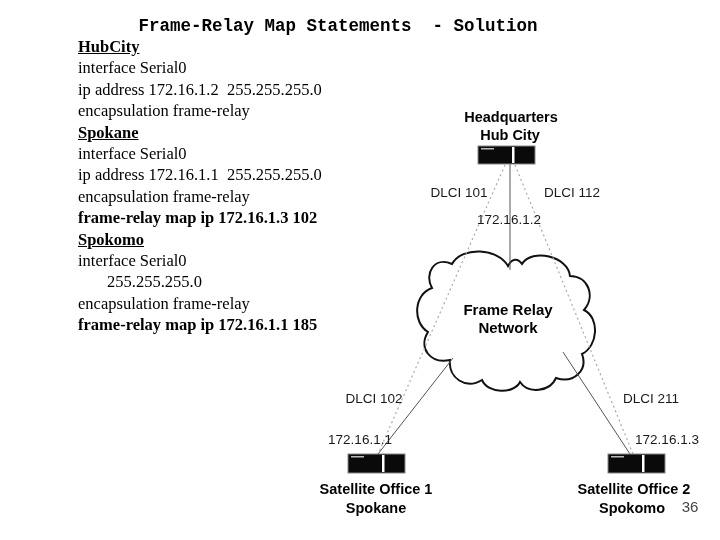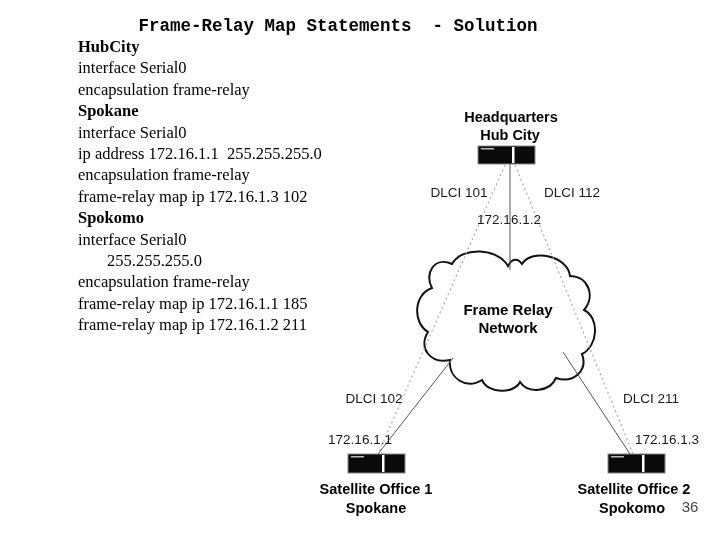--- a/index.html
+++ b/index.html
@@ -10,22 +10,22 @@
   .slide-title{
     position:absolute;left:78px;top:16px;width:520px;text-align:center;
     font-family:Liberation Mono, monospace;font-weight:bold;font-size:17.5px;
     color:#000;white-space:pre;
   }
   .config-block{
     position:absolute;left:78px;top:36px;width:300px;
     font-family:"Liberation Serif",serif;font-size:16.5px;color:#000;
   }
   .cfg-line{height:21.4px;line-height:21.4px;white-space:pre;}
-  .cfg-line.heading{font-weight:bold;}
-  .cfg-line.bold{font-weight:normal;}
+  .cfg-line.heading{font-weight:bold;text-decoration:underline;}
+  .cfg-line.bold{font-weight:bold;}
   .cfg-line.indent{padding-left:29px;}
   .diagram-svg{position:absolute;left:0;top:0;width:720px;height:540px;}
   .lbl{font-family:"Liberation Sans",sans-serif;font-size:13.5px;fill:#1a1a1a;}
   .lbl-bold{font-family:"Liberation Sans",sans-serif;font-size:14.5px;font-weight:bold;fill:#000;}
   .cloud-lbl{font-family:"Liberation Sans",sans-serif;font-size:15px;font-weight:bold;fill:#000;}
   .page-num{font-family:"Liberation Sans",sans-serif;font-size:15px;fill:#444;}
   .cloud{fill:#ffffff;stroke:#111;stroke-width:2;}
   .solid-line{stroke:#555;stroke-width:1;fill:none;}
   .dotted-line{stroke:#aaa;stroke-width:1.2;fill:none;stroke-dasharray:2 3;}
   .router-body{fill:#0a0a0a;stroke:#888;stroke-width:1;}
@@ -33,32 +33,32 @@
   .router-detail{fill:#bbbbbb;}
 </style>
 </head>
 <body>
 
 <div class="slide-title">Frame-Relay Map Statements  - Solution</div>
 
 <div class="config-block">
   <div class="cfg-line heading">HubCity</div>
   <div class="cfg-line">interface Serial0</div>
+  <div class="cfg-line">ip address 172.16.1.2  255.255.255.0</div>
   <div class="cfg-line">encapsulation frame-relay</div>
   <div class="cfg-line heading">Spokane</div>
   <div class="cfg-line">interface Serial0</div>
   <div class="cfg-line">ip address 172.16.1.1  255.255.255.0</div>
   <div class="cfg-line">encapsulation frame-relay</div>
   <div class="cfg-line bold">frame-relay map ip 172.16.1.3 102</div>
   <div class="cfg-line heading">Spokomo</div>
   <div class="cfg-line">interface Serial0</div>
   <div class="cfg-line indent">255.255.255.0</div>
   <div class="cfg-line">encapsulation frame-relay</div>
   <div class="cfg-line bold">frame-relay map ip 172.16.1.1 185</div>
-  <div class="cfg-line bold">frame-relay map ip 172.16.1.2 211</div>
 </div>
 
 <svg class="diagram-svg" viewBox="0 0 720 540" xmlns="http://www.w3.org/2000/svg">
 
   <path class="cloud" d="
     M 508 266
     C 498 248 462 246 452 264
     C 434 256 424 274 432 288
     C 414 294 412 322 428 332
     C 418 348 430 364 450 360

